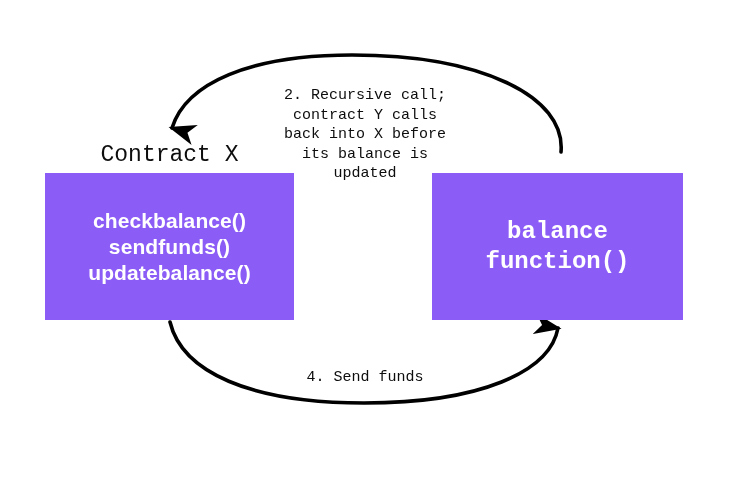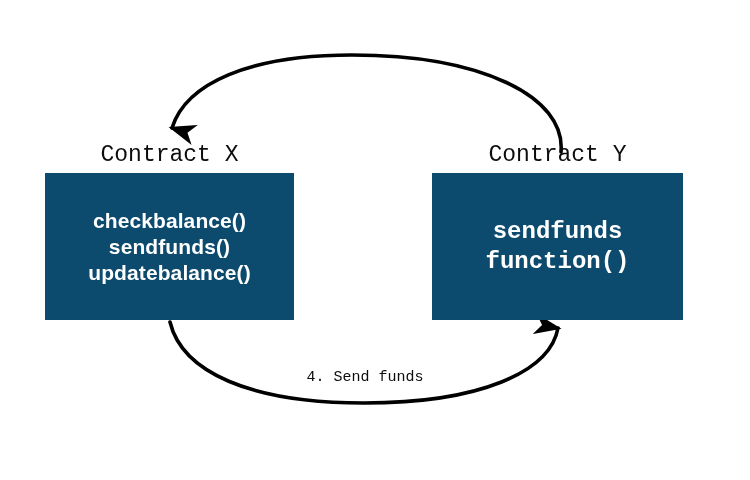--- a/index.html
+++ b/index.html
@@ -29,21 +29,21 @@
     left: 0;
     top: 0;
     width: 750px;
     height: 480px;
     pointer-events: none;
   }
 
   
   .node-box {
     position: absolute;
-    background: #0c4a6e;
+    background: #8b5cf6;
     display: flex;
     align-items: center;
     justify-content: center;
     text-align: center;
     color: #ffffff;
     box-sizing: border-box;
   }
   #node-contract-x-box {
     left: 45px;
     top: 173px;
@@ -135,23 +135,27 @@
   </svg>
 
   <div class="node-caption" id="node-contract-x-caption">Contract X</div>
 
   <div class="node-box" id="node-contract-x-box">
     <div class="node-body-text">checkbalance()
 sendfunds()
 updatebalance()</div>
   </div>
 
-  <div class="node-caption" id="node-contract-y-caption">Contract Y</div>
 
   <div class="node-box" id="node-contract-y-box">
-    <div class="node-body-text mono">sendfunds
+    <div class="node-body-text mono">balance
 function()</div>
   </div>
 
+  <div class="edge-label" id="edge-label-recursive-call">2. Recursive call;
+contract Y calls
+back into X before
+its balance is
+updated</div>
 
   <div class="edge-label" id="edge-label-send-funds">4. Send funds</div>
 
 </div>
 
 </body></html>

